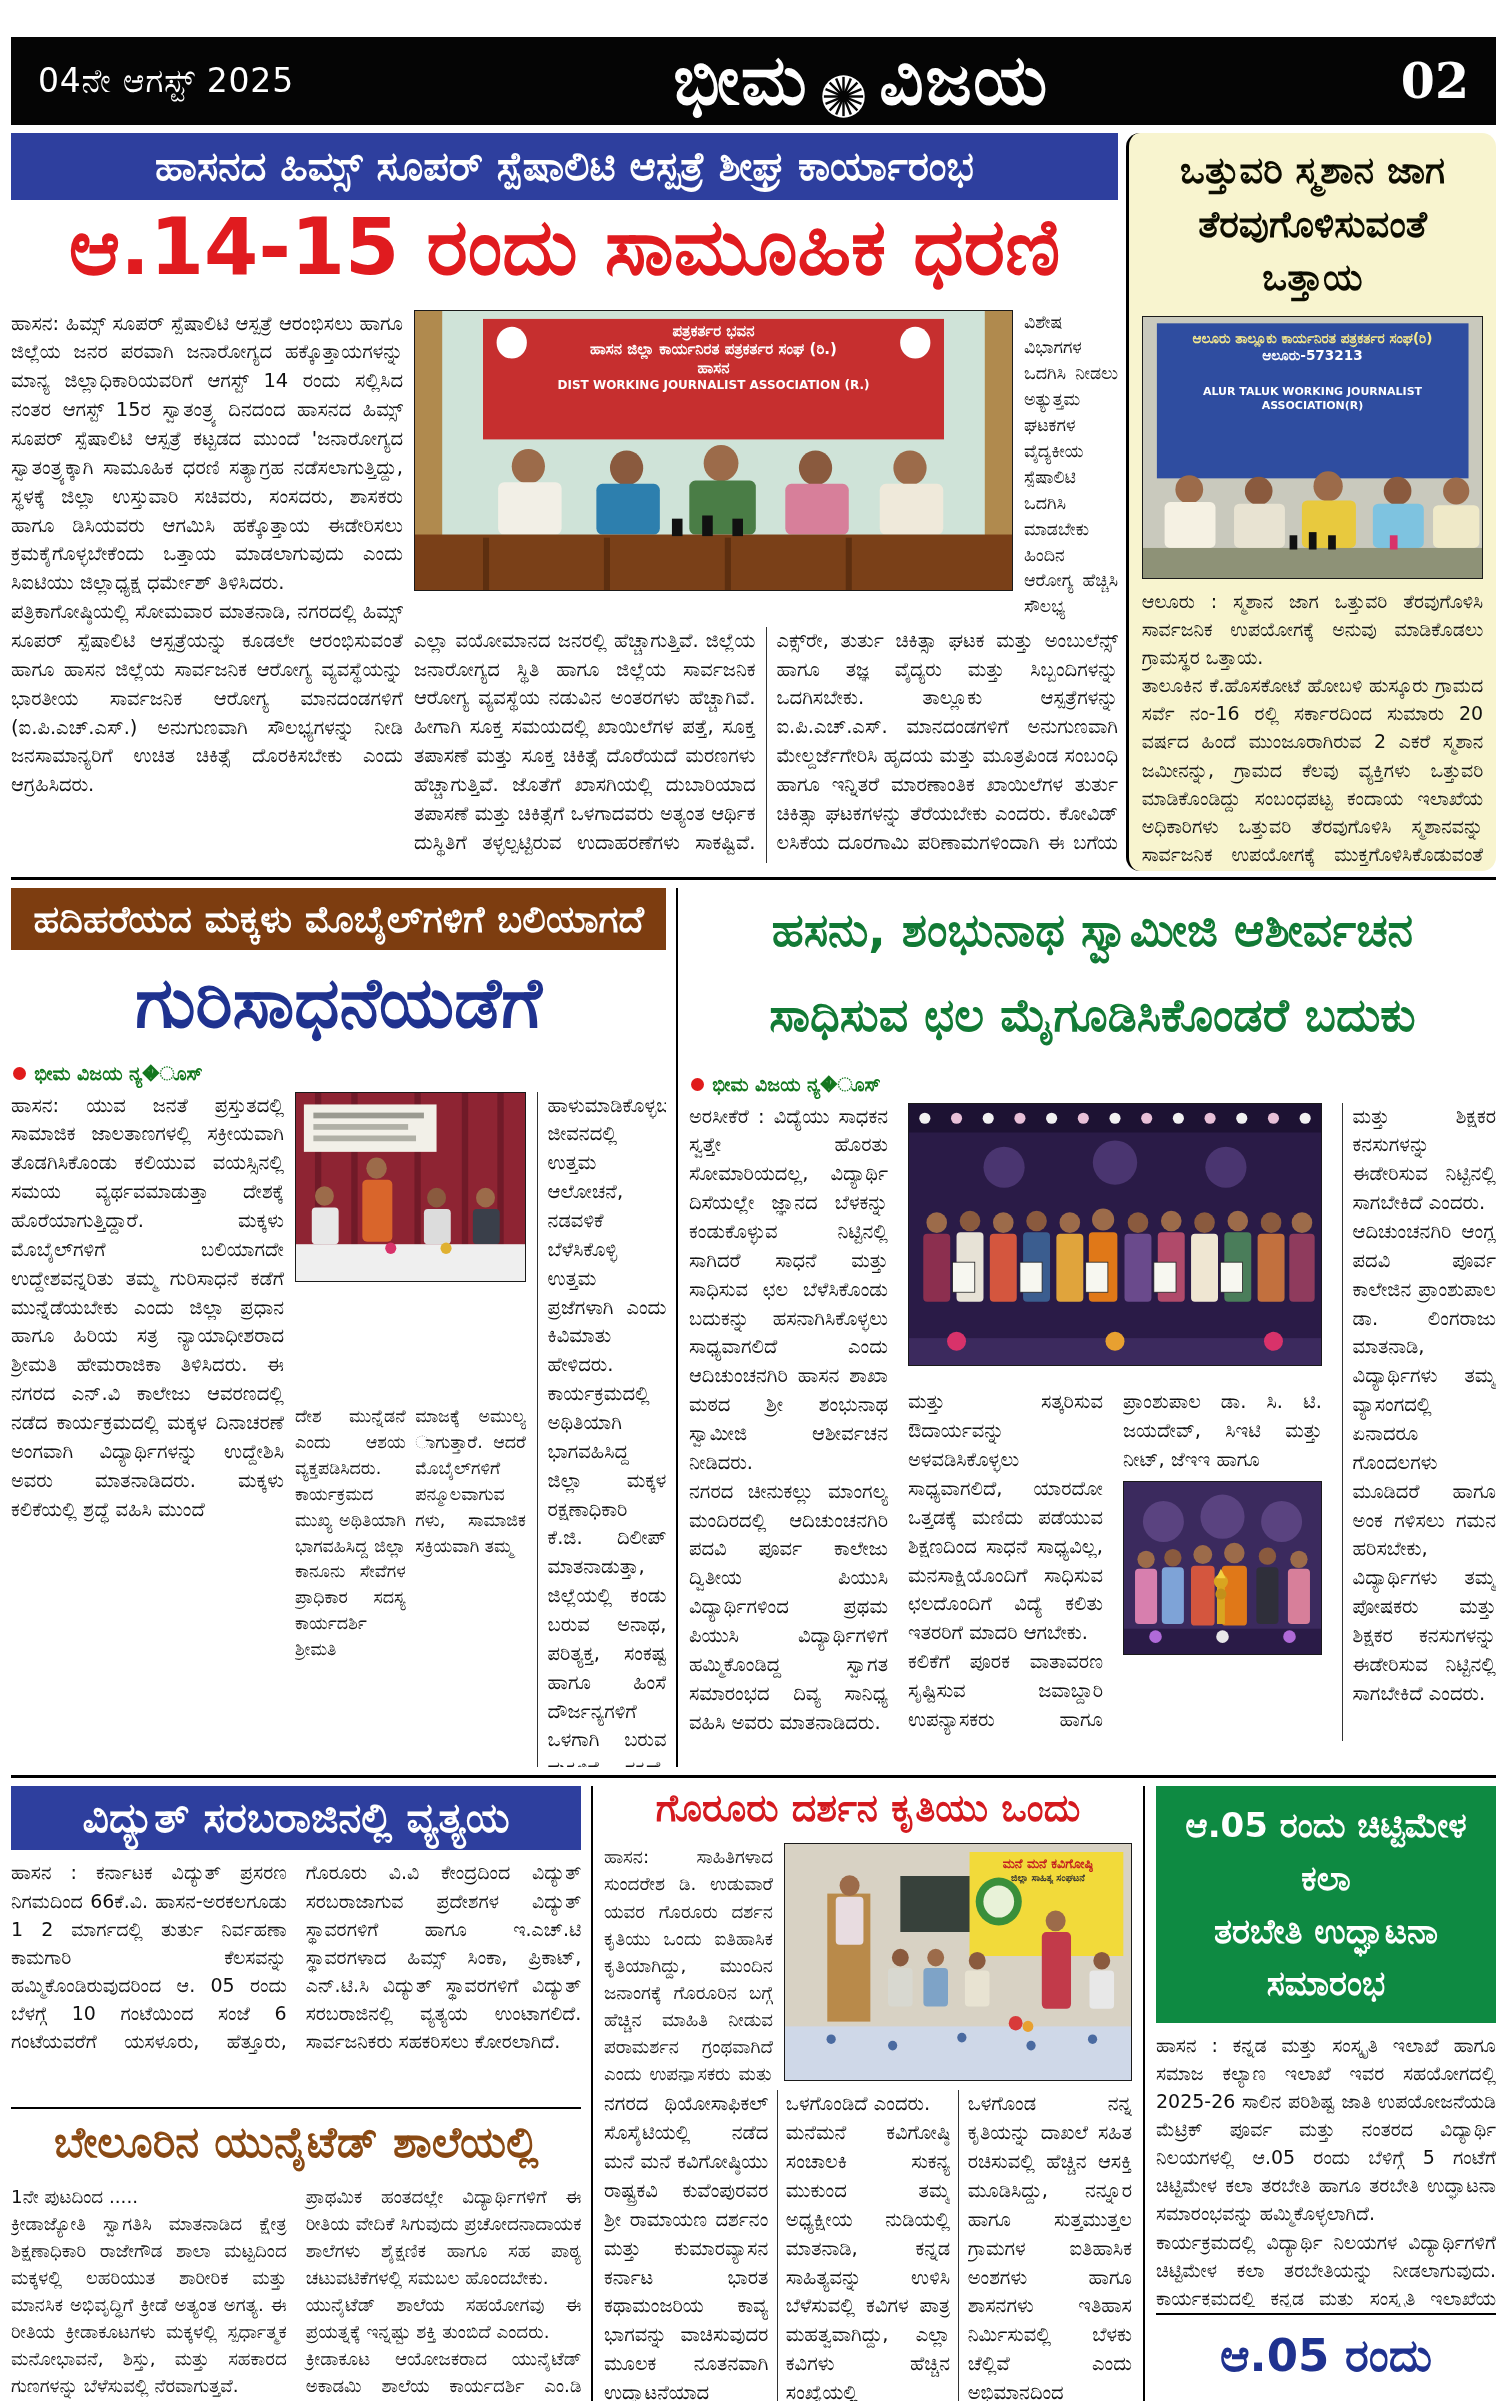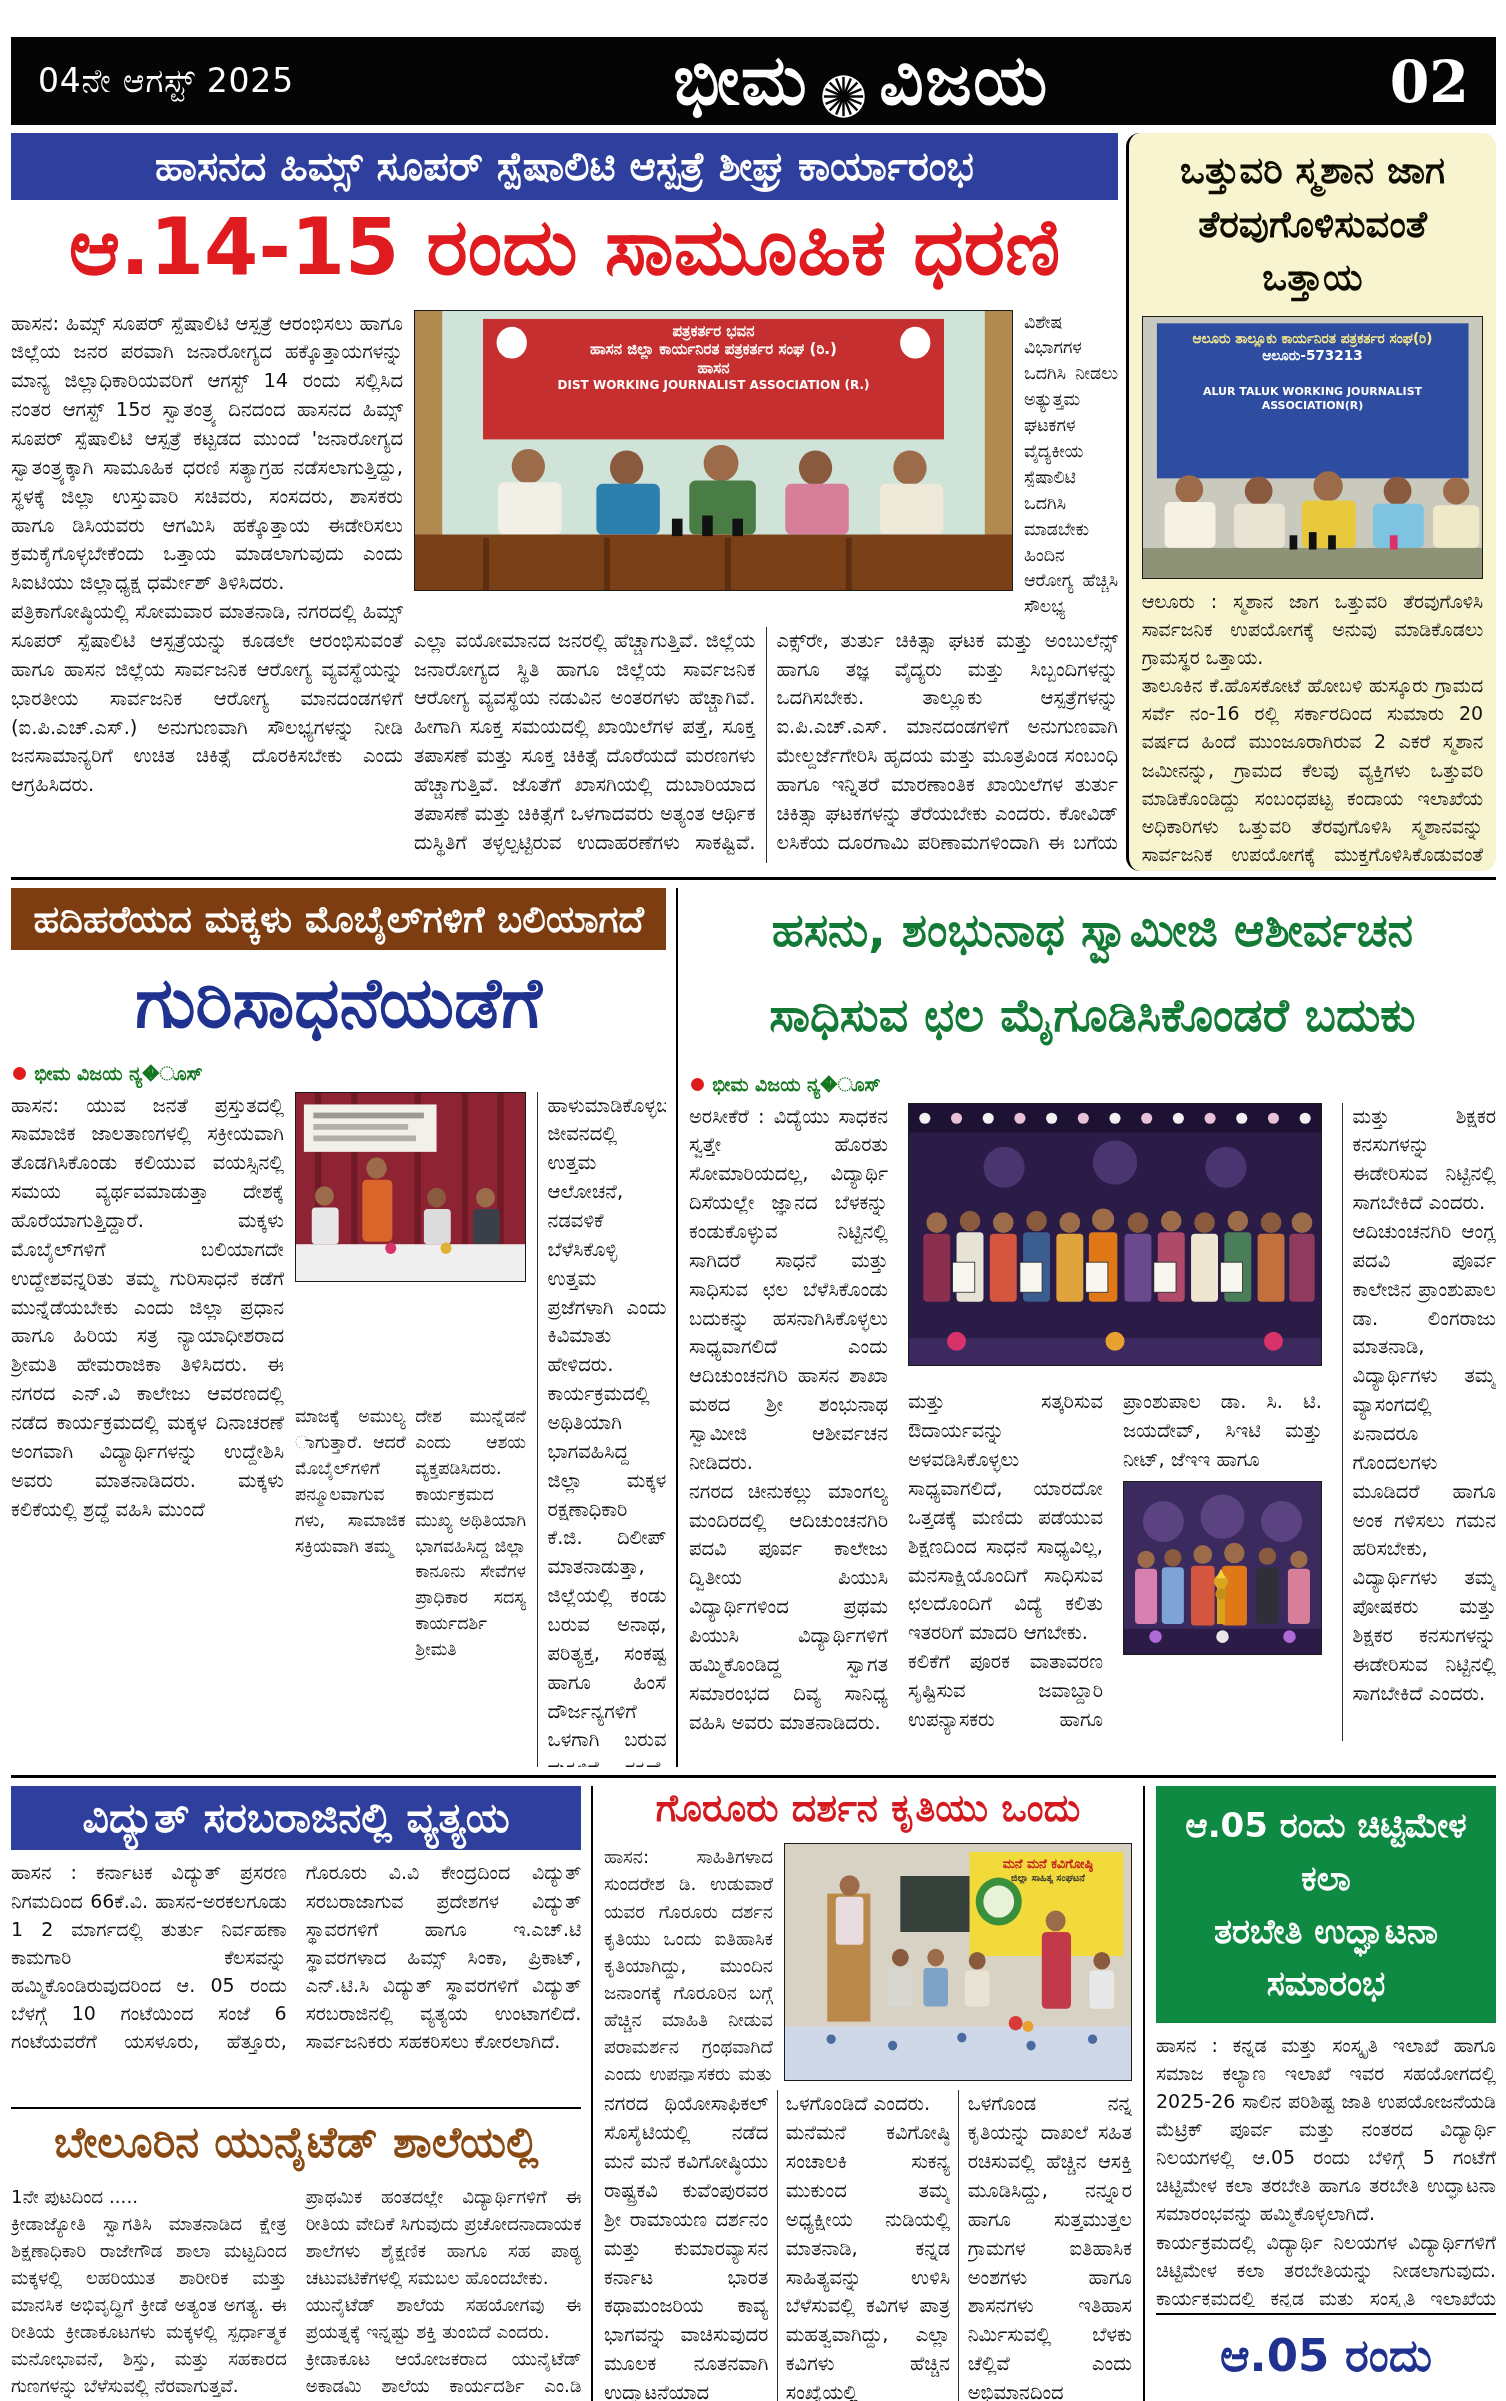--- a/index.html
+++ b/index.html
@@ -5,21 +5,21 @@
   * { box-sizing: border-box; margin: 0; padding: 0; }
   html,body { width:1507px; }
   body { height:2401px; overflow:hidden; background:#ffffff; font-family:"DejaVu Sans", sans-serif; color:#111; }
   .page { padding:0 11px; }
 
   
   .masthead { margin-top:37px; height:88px; background:#050505; color:#fff; display:flex; align-items:center; padding:0 27px; }
   .mh-date { font-size:33px; font-weight:normal; width:343px; letter-spacing:0.8px; }
   .mh-title { flex:1; display:flex; align-items:center; justify-content:center; gap:11px; font-size:69px; font-weight:bold; letter-spacing:1.6px; }
   .mh-sun { width:49px; height:49px; }
-  .mh-page { width:128px; text-align:right; font-size:57px; font-family:"DejaVu Serif", serif; font-weight:bold; }
+  .mh-page { width:128px; text-align:right; font-size:49px; font-family:"DejaVu Serif", serif; font-weight:bold; }
 
   
   .kicker { color:#fff; text-align:center; font-weight:bold; display:flex; align-items:center; justify-content:center; }
   .body-text { font-size:19.5px; line-height:1.48; text-align:justify; white-space:pre-line; overflow:hidden; }
   .byline { display:flex; align-items:center; gap:8px; font-size:19px; font-weight:bold; color:#14771f; margin:4.8px 0 6.4px 1.6px; }
   .byline-dot { width:13.6px; height:13.6px; border-radius:50%; background:#e01b1b; display:inline-block; }
   .photo { position:relative; overflow:hidden; border:1.6px solid #1a1a1a; background:#ccc; }
   .photo svg { display:block; width:100%; height:100%; }
   .ph-overlay { position:absolute; text-align:center; line-height:1.25; font-weight:bold; overflow:hidden; }
 
@@ -227,23 +227,23 @@
             <circle cx="178" cy="128" r="12" fill="#8a5a3e"></circle>
               <rect x="162" y="142" width="34" height="43" rx="5" fill="#dcdcdc"></rect>
             <circle cx="240" cy="128" r="12" fill="#9c6b4a"></circle>
               <rect x="224" y="142" width="34" height="43" rx="5" fill="#3a3f4a"></rect>
             <rect x="0" y="185" width="290" height="45" fill="#efefef"></rect>
             <circle cx="120" cy="190" r="7" fill="#d8326a"></circle>
               <circle cx="190" cy="190" r="7" fill="#e0b030"></circle>
           </svg>
         </div>
         <div class="a3-under" style="display:grid;grid-template-columns:1fr 1fr;gap:9.6px;">
-          <div class="body-text" style="font-size:17.5px">ಮಾಜಕ್ಕೆ ಅಮುಲ್ಯ ಾಗುತ್ತಾರೆ. ಆದರೆ ಮೊಬೈಲ್‌ಗಳಿಗೆ ಪನ್ಮೂಲವಾಗುವ ಗಳು, ಸಾಮಾಜಿಕ ಸಕ್ರಿಯವಾಗಿ ತಮ್ಮ</div>
           <div class="body-text" style="font-size:17.5px">ದೇಶ ಮುನ್ನೆಡನೆ ಎಂದು ಆಶಯ ವ್ಯಕ್ತಪಡಿಸಿದರು.
 ಕಾರ್ಯಕ್ರಮದ ಮುಖ್ಯ ಅಥಿತಿಯಾಗಿ ಭಾಗವಹಿಸಿದ್ದ ಜಿಲ್ಲಾ ಕಾನೂನು ಸೇವೆಗಳ ಪ್ರಾಧಿಕಾರ ಸದಸ್ಯ ಕಾರ್ಯದರ್ಶಿ ಶ್ರೀಮತಿ</div>
+          <div class="body-text" style="font-size:17.5px">ಮಾಜಕ್ಕೆ ಅಮುಲ್ಯ ಾಗುತ್ತಾರೆ. ಆದರೆ ಮೊಬೈಲ್‌ಗಳಿಗೆ ಪನ್ಮೂಲವಾಗುವ ಗಳು, ಸಾಮಾಜಿಕ ಸಕ್ರಿಯವಾಗಿ ತಮ್ಮ</div>
         </div>
         <div class="body-text a3-colC">ಹಾಳುಮಾಡಿಕೊಳ್ಳಬಾರದು, ಜೀವನದಲ್ಲಿ ಉತ್ತಮ ಆಲೋಚನೆ, ನಡವಳಿಕೆ ಬೆಳೆಸಿಕೊಳ್ಳಿ ಉತ್ತಮ ಪ್ರಜೆಗಳಾಗಿ ಎಂದು ಕಿವಿಮಾತು ಹೇಳಿದರು.
 ಕಾರ್ಯಕ್ರಮದಲ್ಲಿ ಅಥಿತಿಯಾಗಿ ಭಾಗವಹಿಸಿದ್ದ ಜಿಲ್ಲಾ ಮಕ್ಕಳ ರಕ್ಷಣಾಧಿಕಾರಿ ಕೆ.ಜಿ. ದಿಲೀಪ್ ಮಾತನಾಡುತ್ತಾ, ಜಿಲ್ಲೆಯಲ್ಲಿ ಕಂಡು ಬರುವ ಅನಾಥ, ಪರಿತ್ಯಕ್ತ, ಸಂಕಷ್ಟ ಹಾಗೂ ಹಿಂಸೆ ದೌರ್ಜನ್ಯಗಳಿಗೆ ಒಳಗಾಗಿ ಬರುವ ಮಕ್ಕಳಿಗೆ ರಕ್ಷಣೆ, ಆಪ್ತ ಸಮಾಲೋಚನೆ, ಶಿಕ್ಷಣ ಹಾಗೂ ವಸತಿಯುತ ಪುನರ್ವಸತಿ ಕಲಿಸಲು ಜಿಲ್ಲಾ ಮಕ್ಕಳ ರಕ್ಷಣಾ</div>
       </div>
     </div>
 
     <div class="art4">
       <div class="art4-headline">
         <div>ಹಸನು, ಶಂಭುನಾಥ ಸ್ವಾಮೀಜಿ ಆಶೀರ್ವಚನ</div>
         <div>ಸಾಧಿಸುವ ಛಲ ಮೈಗೂಡಿಸಿಕೊಂಡರೆ ಬದುಕು</div>

